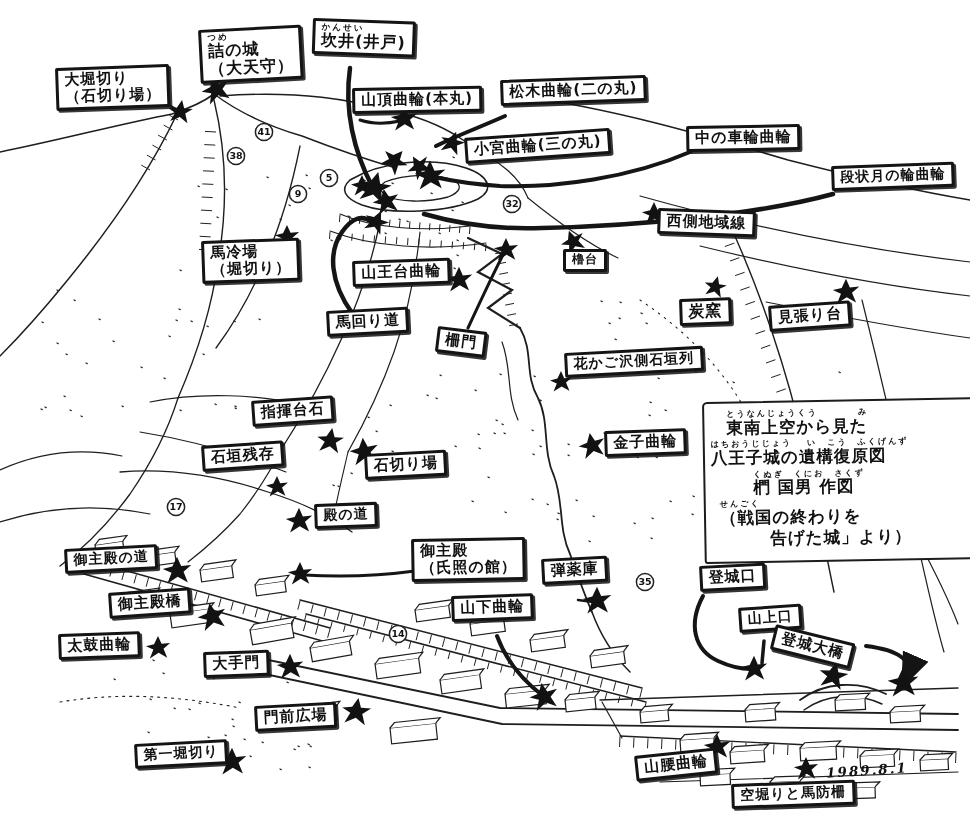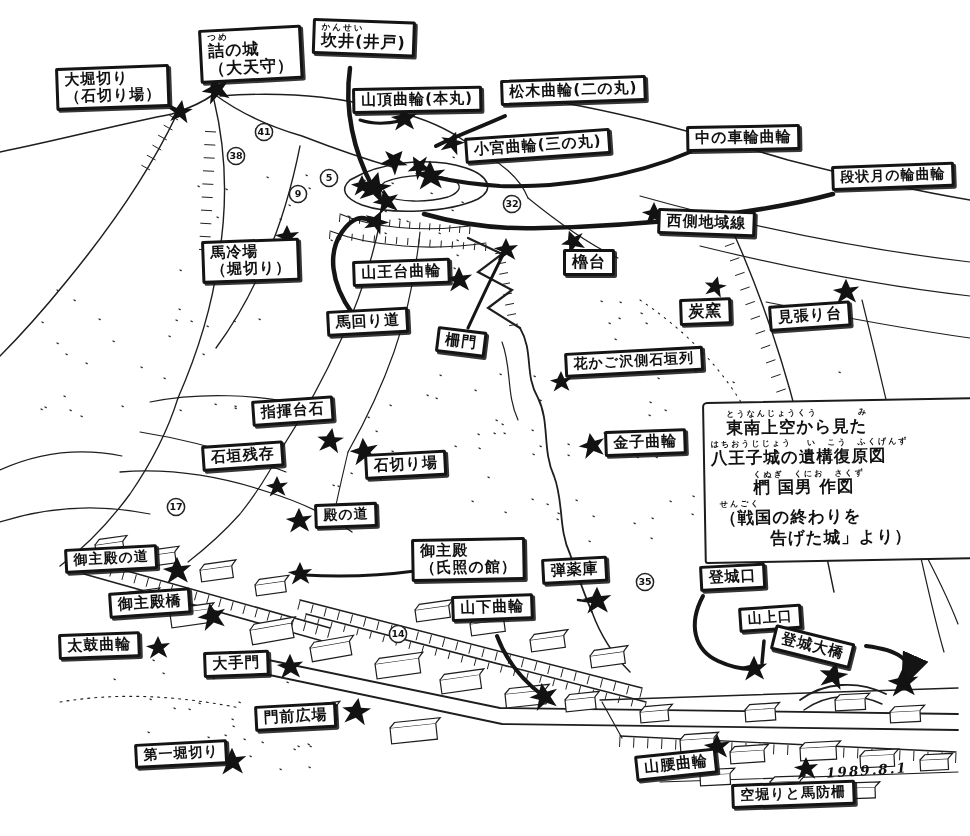--- a/index.html
+++ b/index.html
@@ -344,21 +344,21 @@
       <div class="label" style="left: 658px; top: 208px; transform: rotate(2deg); font-size: 15px;">
         <div class="ln">西側地域線</div>
       </div>
       <div class="label" style="left: 201px; top: 241px; transform: rotate(-2deg); font-size: 15px;">
         <div class="ln">馬冷場</div>
         <div class="ln">（堀切り）</div>
       </div>
       <div class="label" style="left: 352px; top: 261px; transform: rotate(-2deg); font-size: 15px;">
         <div class="ln">山王台曲輪</div>
       </div>
-      <div class="label" style="left: 563px; top: 249px; transform: rotate(0deg); font-size: 16px;">
+      <div class="label" style="left: 563px; top: 249px; transform: rotate(0deg); font-size: 12px;">
         <div class="ln">櫓台</div>
       </div>
       <div class="label" style="left: 326px; top: 311px; transform: rotate(-3deg); font-size: 15px;">
         <div class="ln">馬回り道</div>
       </div>
       <div class="label" style="left: 438px; top: 326px; transform: rotate(7deg); font-size: 15px;">
         <div class="ln">柵門</div>
       </div>
       <div class="label" style="left: 679px; top: 299px; transform: rotate(-2deg); font-size: 16px;">
         <div class="ln">炭窯</div>

